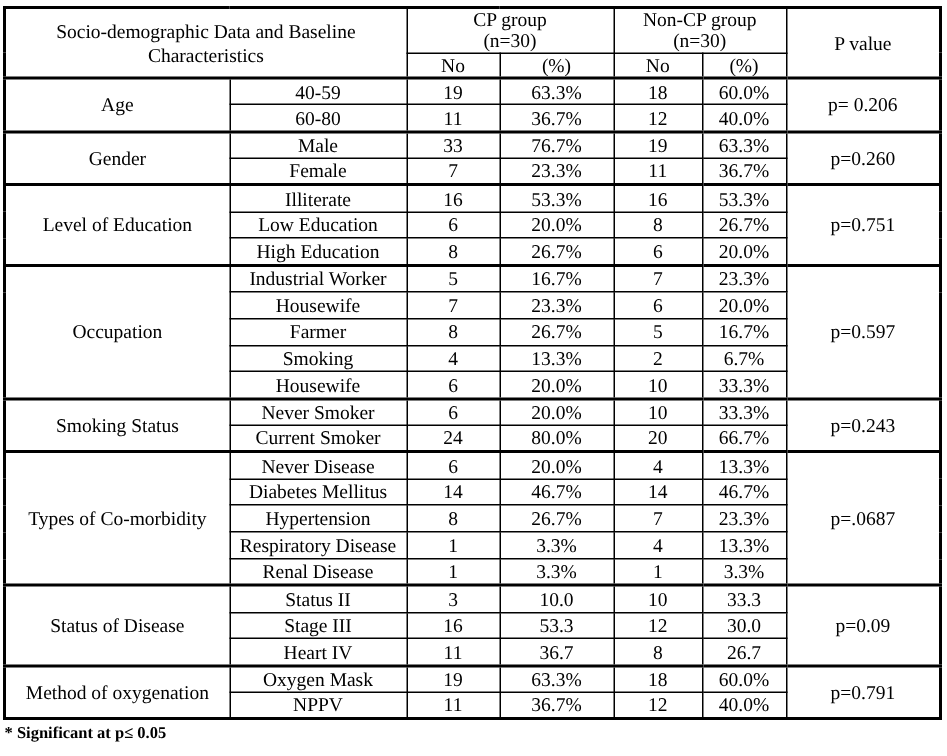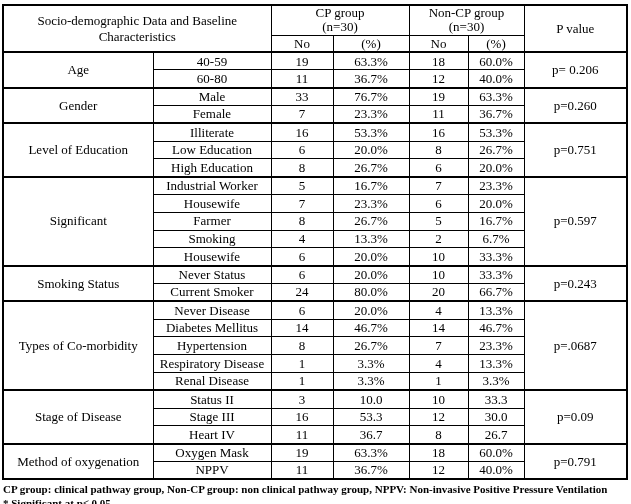--- a/index.html
+++ b/index.html
@@ -137,21 +137,21 @@
           <td>26.7%</td>
         </tr>
         <tr>
           <td>High Education</td>
           <td>8</td>
           <td>26.7%</td>
           <td>6</td>
           <td>20.0%</td>
         </tr>
         <tr class="section-start">
-          <td rowspan="5">Significant</td>
+          <td rowspan="5">Occupation</td>
           <td>Industrial Worker</td>
           <td>5</td>
           <td>16.7%</td>
           <td>7</td>
           <td>23.3%</td>
           <td rowspan="5">p=0.597</td>
         </tr>
         <tr>
           <td>Housewife</td>
           <td>7</td>
@@ -175,21 +175,21 @@
         </tr>
         <tr>
           <td>Housewife</td>
           <td>6</td>
           <td>20.0%</td>
           <td>10</td>
           <td>33.3%</td>
         </tr>
         <tr class="section-start">
           <td rowspan="2">Smoking Status</td>
-          <td>Never Status</td>
+          <td>Never Smoker</td>
           <td>6</td>
           <td>20.0%</td>
           <td>10</td>
           <td>33.3%</td>
           <td rowspan="2">p=0.243</td>
         </tr>
         <tr>
           <td>Current Smoker</td>
           <td>24</td>
           <td>80.0%</td>
@@ -227,21 +227,21 @@
           <td>13.3%</td>
         </tr>
         <tr>
           <td>Renal Disease</td>
           <td>1</td>
           <td>3.3%</td>
           <td>1</td>
           <td>3.3%</td>
         </tr>
         <tr class="section-start">
-          <td rowspan="3">Stage of Disease</td>
+          <td rowspan="3">Status of Disease</td>
           <td>Status II</td>
           <td>3</td>
           <td>10.0</td>
           <td>10</td>
           <td>33.3</td>
           <td rowspan="3">p=0.09</td>
         </tr>
         <tr>
           <td>Stage III</td>
           <td>16</td>
@@ -269,17 +269,16 @@
           <td>NPPV</td>
           <td>11</td>
           <td>36.7%</td>
           <td>12</td>
           <td>40.0%</td>
         </tr>
       </tbody>
   </table>
 
   <div class="footnotes">
-    <div>CP group: clinical pathway group, Non-CP group: non clinical pathway group, NPPV: Non-invasive Positive Pressure Ventilation</div>
     <div>* Significant at p≤ 0.05</div>
   </div>
 
 </div>
 
 </body></html>

